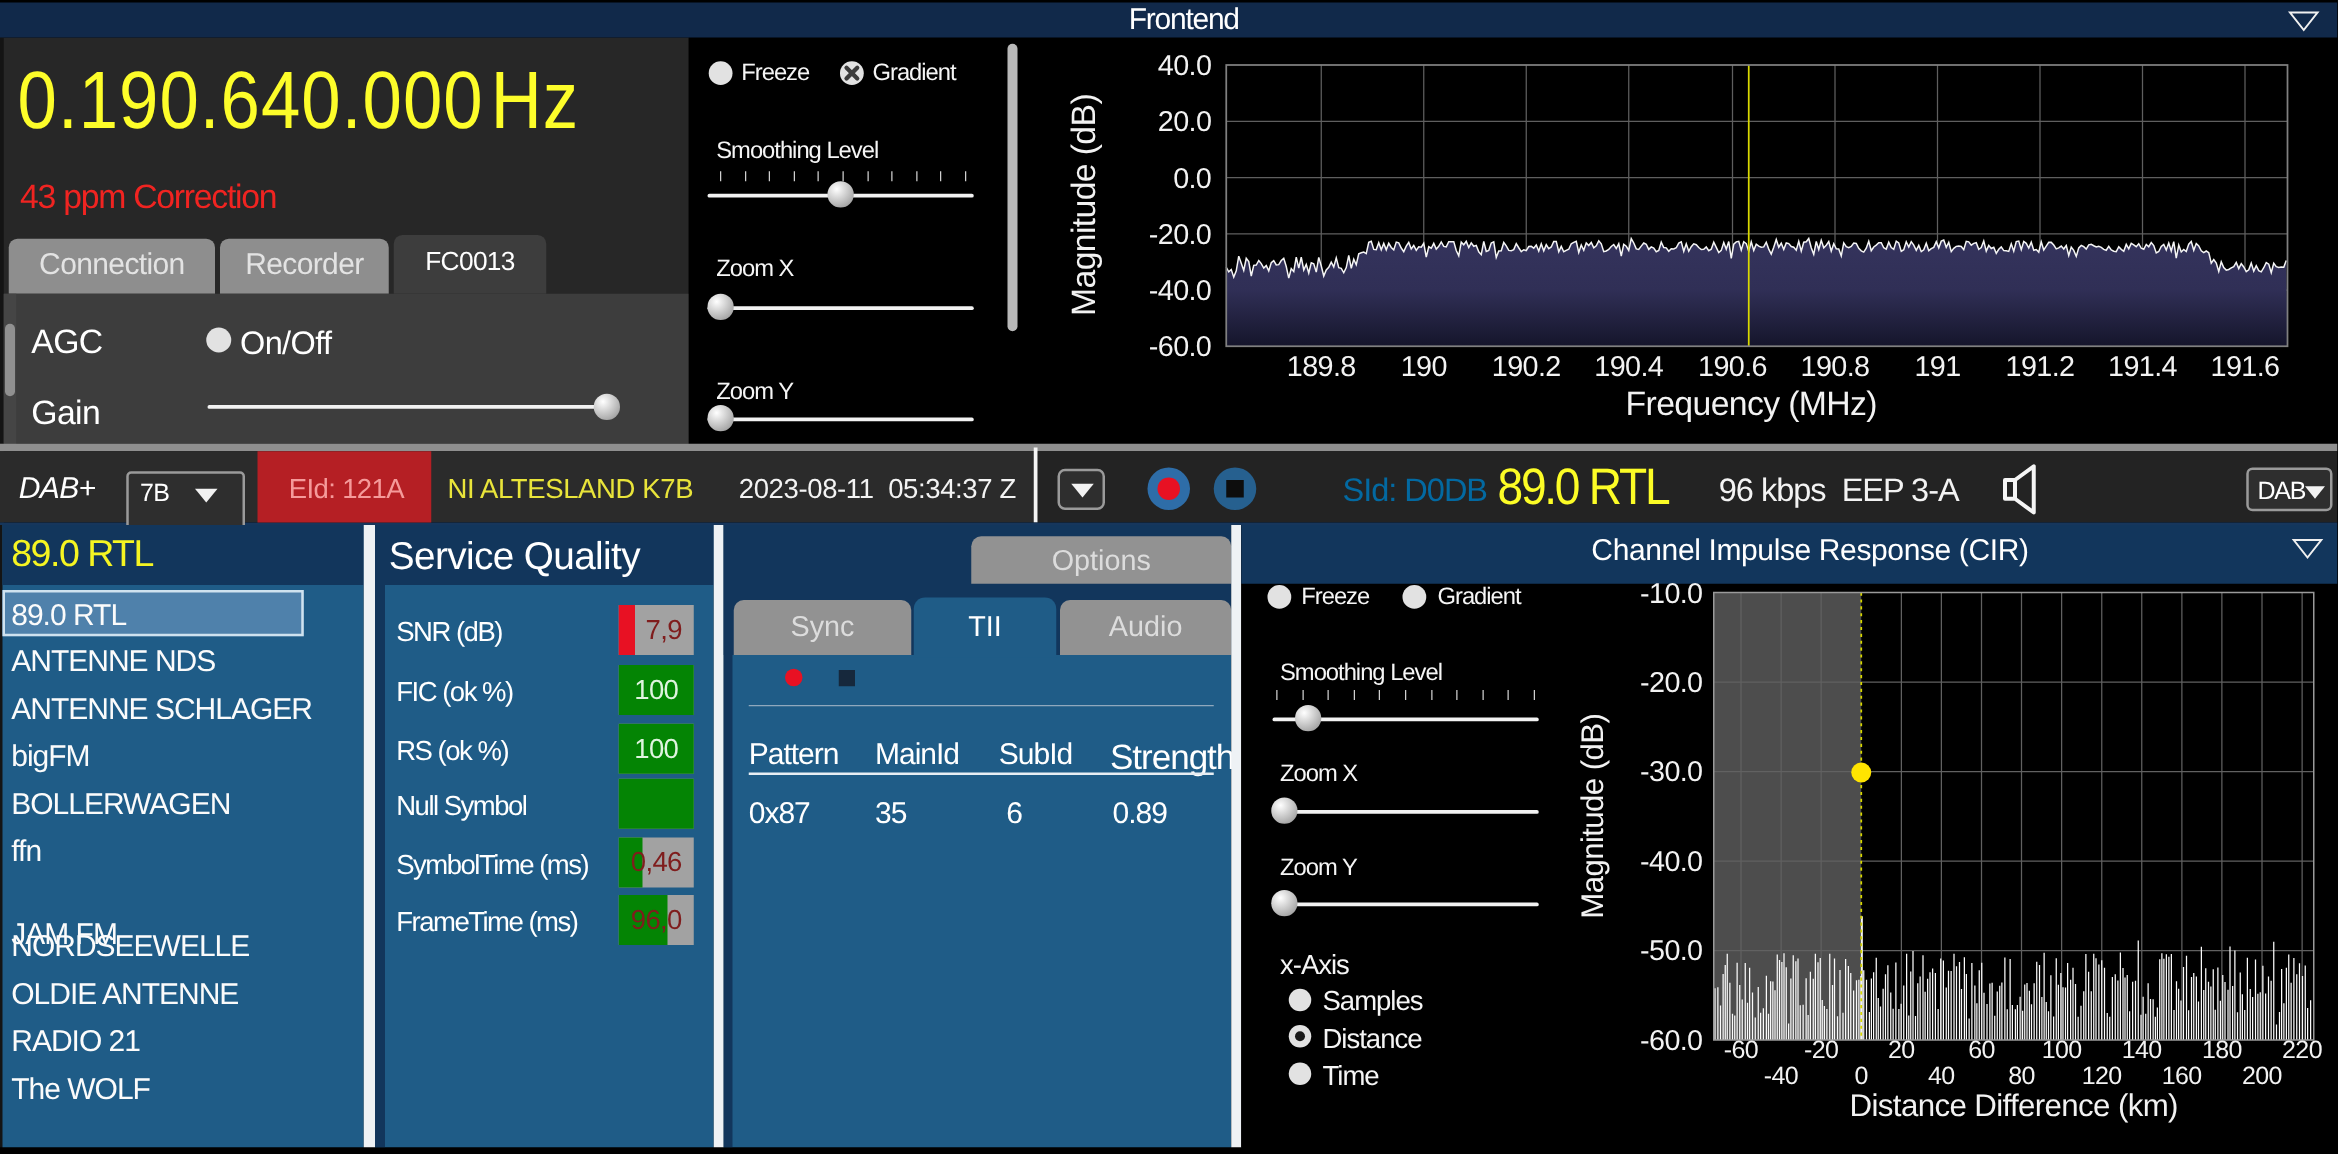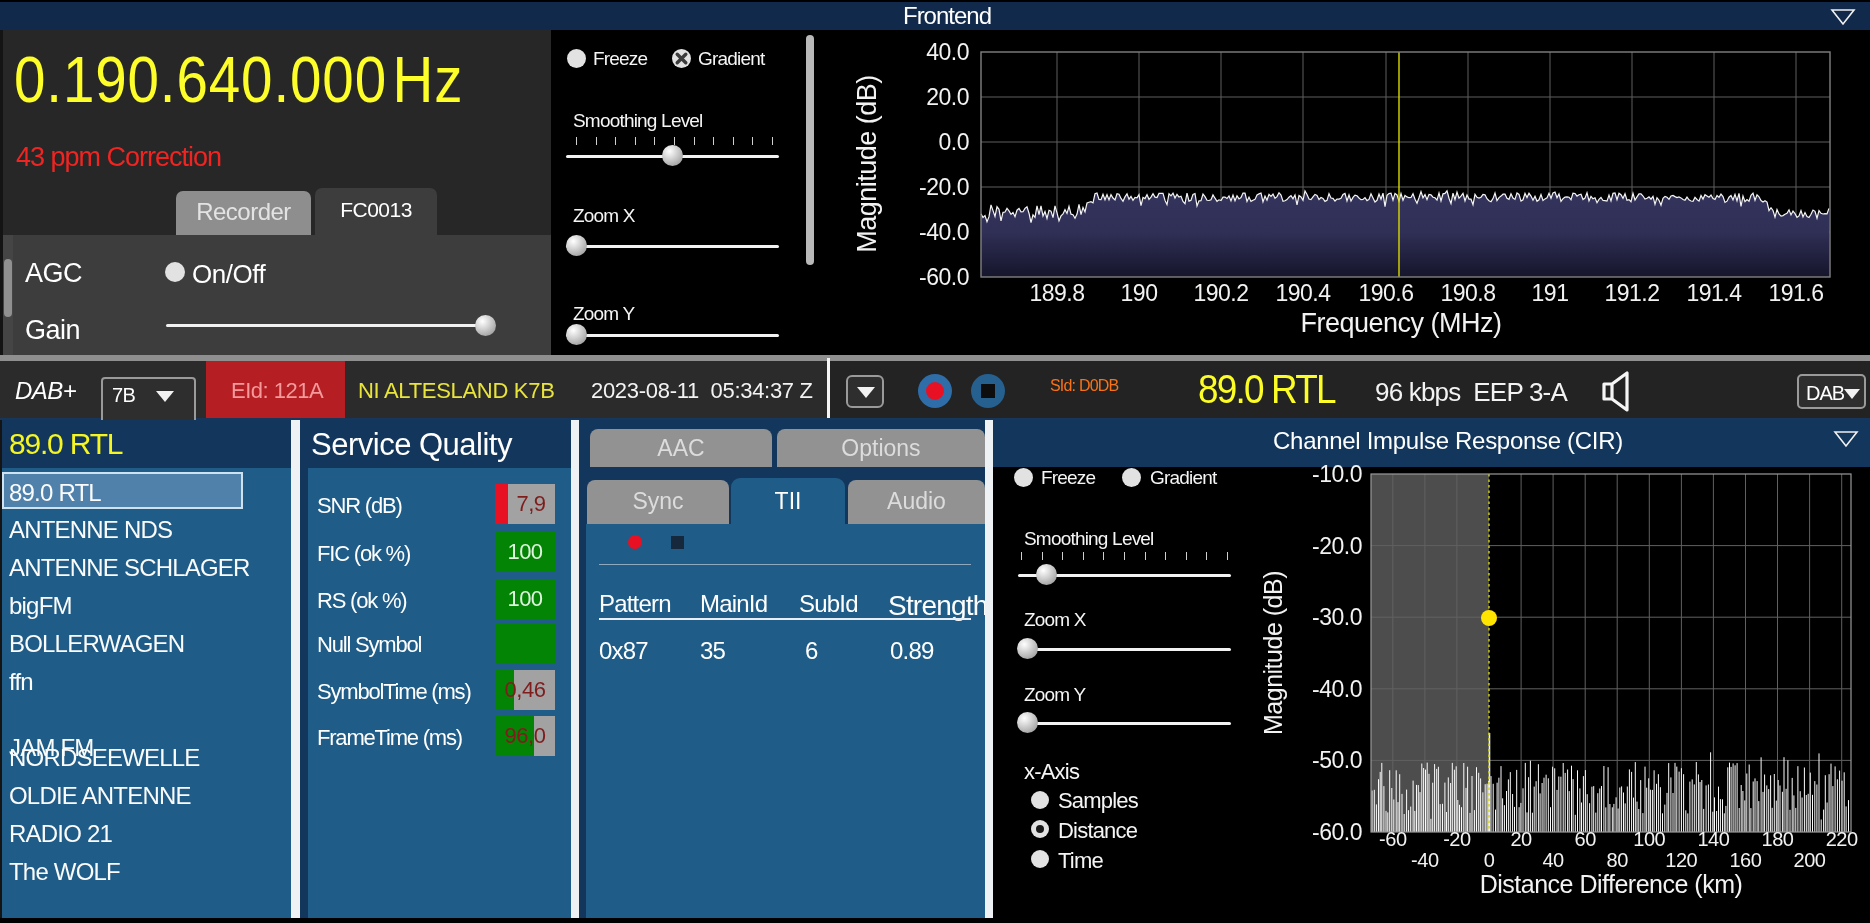--- a/index.html
+++ b/index.html
@@ -28,20 +28,22 @@
 </style></head>
 <body>
 <div id="page">
 
  <div class="abs" style="left:0;top:30px;width:551px;height:325px;background:#272727;"></div>
  <div class="abs" style="left:0;top:30px;width:3px;height:888px;background:#141414;"></div>
  <div class="abs" style="left:14px;top:42px;color:#fdfd2a;font-size:65px;letter-spacing:1px;
    transform:scaleX(0.87);transform-origin:left top;white-space:nowrap;">0.190.640.000 Hz</div>
  <div class="abs" style="left:16px;top:142px;color:#f02421;font-size:27px;letter-spacing:-1px;">43 ppm Correction</div>
 
+ <div class="abs" style="left:7px;top:191px;width:165px;height:44px;background:#8e8e8e;
+   border-radius:7px 7px 0 0;color:#e3e3e3;font-size:24px;letter-spacing:-0.5px;text-align:center;line-height:42px;">Connection</div>
  <div class="abs" style="left:176px;top:191px;width:135px;height:44px;background:#8e8e8e;
    border-radius:7px 7px 0 0;color:#e3e3e3;font-size:24px;letter-spacing:-0.5px;text-align:center;line-height:42px;">Recorder</div>
  <div class="abs" style="left:315px;top:188px;width:122px;height:47px;background:#3d3d3d;
    border-radius:7px 7px 0 0;color:#fff;font-size:21px;letter-spacing:-0.5px;text-align:center;line-height:44px;">FC0013</div>
 
  <div class="abs" style="left:3px;top:235px;width:548px;height:120px;background:#3d3d3d;"></div>
  <div class="abs" style="left:3px;top:235px;width:10px;height:120px;background:#454545;"></div>
  <div class="abs" style="left:4px;top:259px;width:8px;height:58px;background:#909090;border-radius:4px;"></div>
  <div class="abs" style="left:25px;top:258px;font-size:27px;letter-spacing:-0.5px;color:#fff;">AGC</div>
  <div class="radio" style="left:165px;top:262px;width:20px;height:20px;"></div>
@@ -154,21 +156,21 @@
  <div class="abs" style="left:231px;top:378px;color:#f59a9a;font-size:22px;letter-spacing:-0.5px;">EId: 121A</div>
  <div class="abs" style="left:358px;top:378px;color:#e9e43a;font-size:22px;letter-spacing:-0.3px;">NI ALTESLAND K7B</div>
  <div class="abs" style="left:591px;top:378px;color:#f3f3f3;font-size:22px;letter-spacing:-0.3px;">2023-08-11&nbsp;&nbsp;05:34:37 Z</div>
  <div class="combo" style="left:846px;top:375px;width:38px;height:33px;border-radius:6px;">
    <span class="tri" style="position:absolute;left:9px;top:10px;"></span>
     </div>
  <div class="abs" style="left:918px;top:374px;width:34px;height:34px;border-radius:50%;background:#2e6da8;"></div>
  <div class="abs" style="left:926px;top:382px;width:18px;height:18px;border-radius:50%;background:#e81123;"></div>
  <div class="abs" style="left:971px;top:374px;width:34px;height:34px;border-radius:50%;background:#26608f;"></div>
  <div class="abs" style="left:981px;top:384px;width:14px;height:14px;background:#0d0d0d;"></div>
- <div class="abs" style="left:1050px;top:377px;color:#f97316;font-size:16px;letter-spacing:-0.8px;">SId: D0DB</div>
+ <div class="abs" style="left:1074px;top:377px;color:#0369a1;font-size:26px;letter-spacing:-0.8px;">SId: D0DB</div>
  <div class="abs" style="left:1198px;top:366px;color:#fcfc26;font-size:41px;letter-spacing:-2px;transform:scaleX(0.9);transform-origin:left top;">89.0 RTL</div>
  <div class="abs" style="left:1375px;top:377px;color:#f3f3f3;font-size:26px;letter-spacing:-0.8px;">96 kbps&nbsp;&nbsp;EEP 3-A</div>
  <svg class="abs" style="left:1602px;top:371px;" width="30" height="42">
   <path d="M2,13 L10,13 L25,2 L25,39 L10,28 L2,28 Z M10,13 L10,28" fill="none" stroke="#f5f5f5" stroke-width="3.2" stroke-linejoin="round"></path>
  </svg>
  <div class="combo" style="left:1797px;top:374px;width:69px;height:35px;border-radius:5px;">
    <span style="position:absolute;left:7px;top:6px;font-size:20px;letter-spacing:-1px;">DAB</span>
    <span class="tri" style="position:absolute;right:4px;top:13px;border-left-width:8px;border-right-width:8px;border-top-width:10px;"></span>
     </div>
 
@@ -221,21 +223,20 @@
       </div>
  </div>
  <div class="abs" style="left:300px;top:420px;width:8px;height:498px;background:#12365c;"></div>
  <div class="abs hdr" style="left:300px;top:420px;width:271px;height:48px;background:#12365c;"></div>
  <div class="abs" style="left:311px;top:427px;color:#fff;font-size:31px;letter-spacing:-0.5px;">Service Quality</div>
  <div class="abs" style="left:571px;top:420px;width:8px;height:498px;background:#eef2f5;"></div>
 
  <div class="abs" style="left:579px;top:420px;width:406px;height:498px;background:#1f5c87;"></div>
  <div class="abs" style="left:579px;top:420px;width:406px;height:104px;background:#12365c;"></div>
  <div class="abs" style="left:579px;top:420px;width:7px;height:498px;background:#12365c;"></div>
- <div class="greytab" style="left:590px;top:429px;width:182px;height:38px;font-size:23px;line-height:38px;">AAC</div>
  <div class="greytab" style="left:777px;top:429px;width:208px;height:38px;font-size:23px;line-height:38px;">Options</div>
  <div class="greytab" style="left:587px;top:480px;width:142px;height:44px;font-size:23px;line-height:42px;">Sync</div>
  <div class="greytab" style="left:848px;top:480px;width:137px;height:44px;font-size:23px;line-height:42px;">Audio</div>
  <div class="abs" style="left:731px;top:478px;width:114px;height:48px;background:#1f5c87;border-radius:9px 9px 0 0;
    color:#fff;font-size:23px;text-align:center;line-height:46px;">TII</div>
  <div class="abs" style="left:628px;top:535px;width:14px;height:14px;border-radius:50%;background:#e81123;"></div>
  <div class="abs" style="left:671px;top:536px;width:13px;height:13px;background:#16283c;"></div>
  <div class="abs" style="left:599px;top:564px;width:372px;height:1px;background:#8fa8bd;"></div>
  <div class="abs" style="left:599px;top:590px;font-size:24px;letter-spacing:-0.8px;color:#fff;">Pattern</div>
  <div class="abs" style="left:700px;top:590px;font-size:24px;letter-spacing:-0.8px;color:#fff;">MainId</div>

